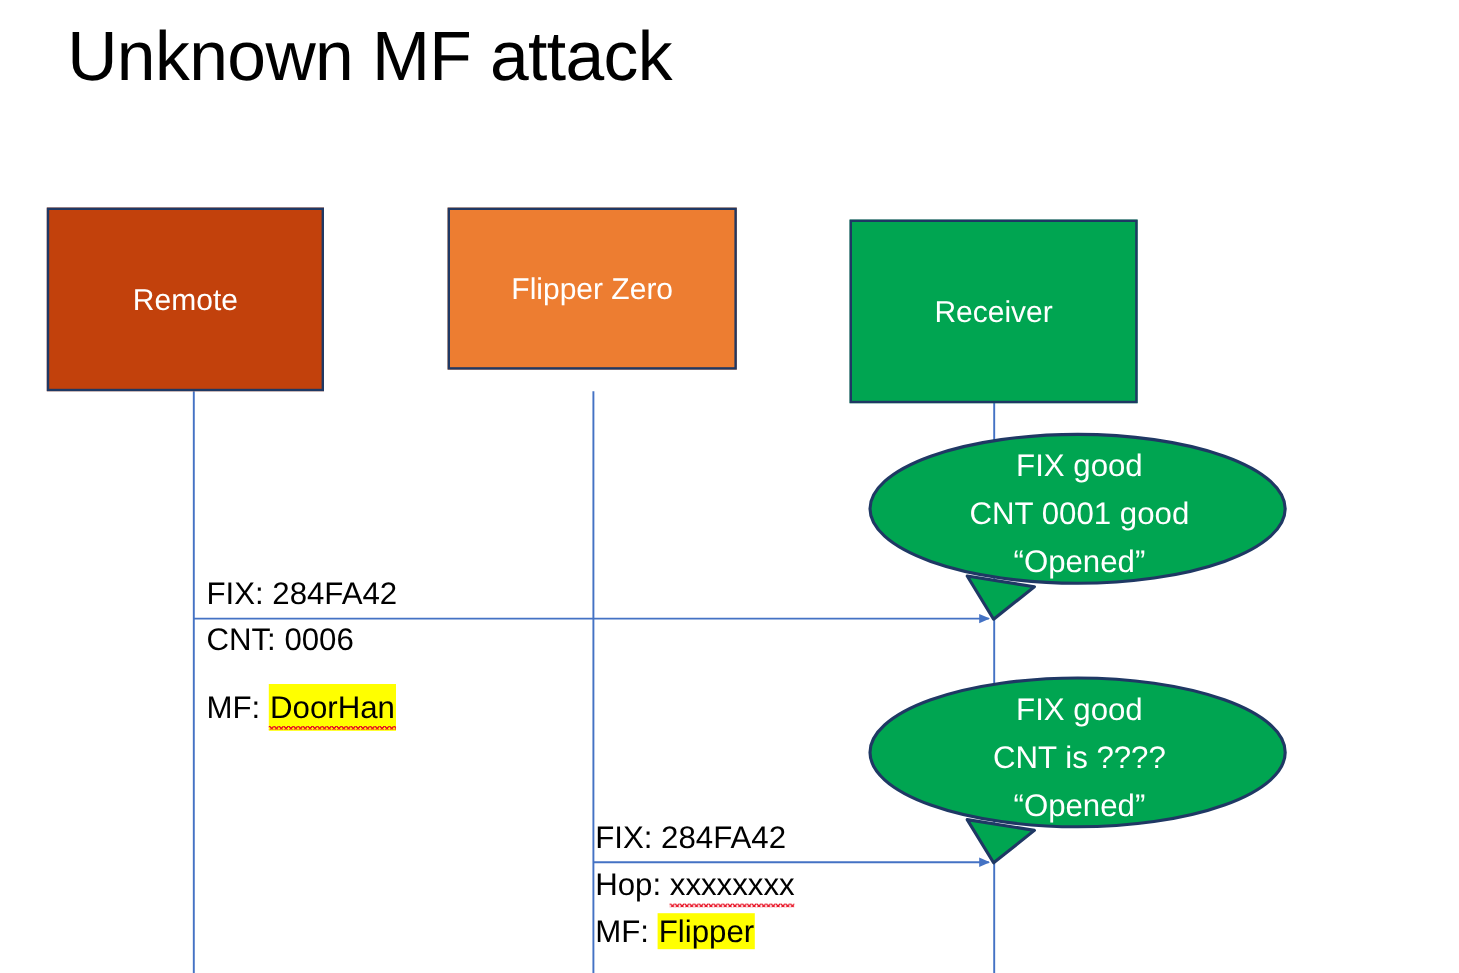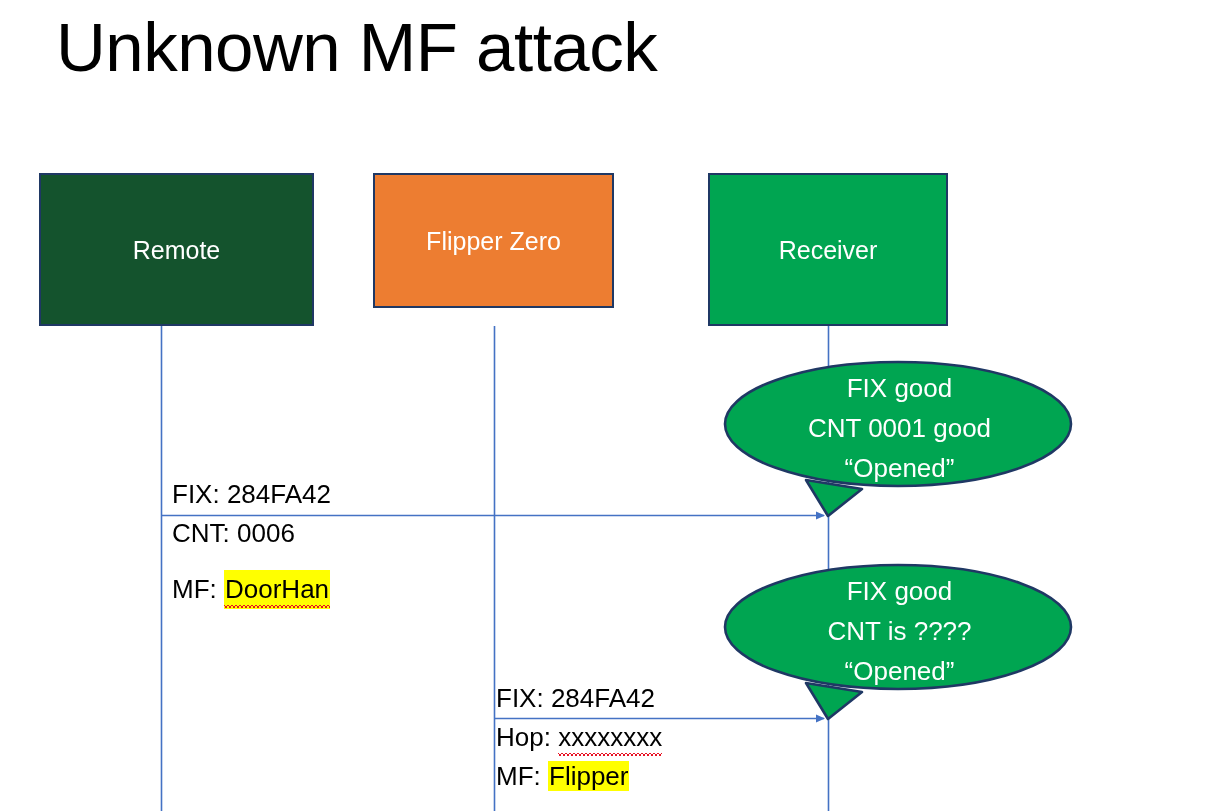--- a/index.html
+++ b/index.html
@@ -16,21 +16,21 @@
     height: 811px;
     background: #ffffff;
     overflow: hidden;
   }
 
   
   #slide-title {
     position: absolute;
     left: 56px;
     top: 6px;
-    font-size: 69px;
+    font-size: 58px;
     line-height: 84px;
     font-weight: 400;
     color: #000000;
     letter-spacing: -0.5px;
     white-space: nowrap;
   }
 
   
   #canvas {
     position: absolute;
@@ -50,23 +50,23 @@
     justify-content: center;
   }
   .actor-label {
     color: #ffffff;
     font-size: 25px;
     line-height: 30px;
     font-weight: 400;
     text-align: center;
     white-space: nowrap;
   }
-  #actor-remote   { left: 39px;  top: 173px; width: 275px; height: 153px; background: #14532d; }
+  #actor-remote   { left: 39px;  top: 173px; width: 231px; height: 153px; background: #c2410c; }
   #actor-flipper  { left: 373px; top: 173px; width: 241px; height: 135px; background: #ED7D31; }
-  #actor-receiver { left: 708px; top: 173px; width: 240px; height: 153px; background: #00A551; }
+  #actor-receiver { left: 708px; top: 183px; width: 240px; height: 153px; background: #00A551; }
 
   
   .msg-block {
     position: absolute;
     font-size: 26px;
     line-height: 39px;
     color: #000000;
     white-space: nowrap;
   }
   #msg-block-remote  { left: 172px; top: 475px; }

